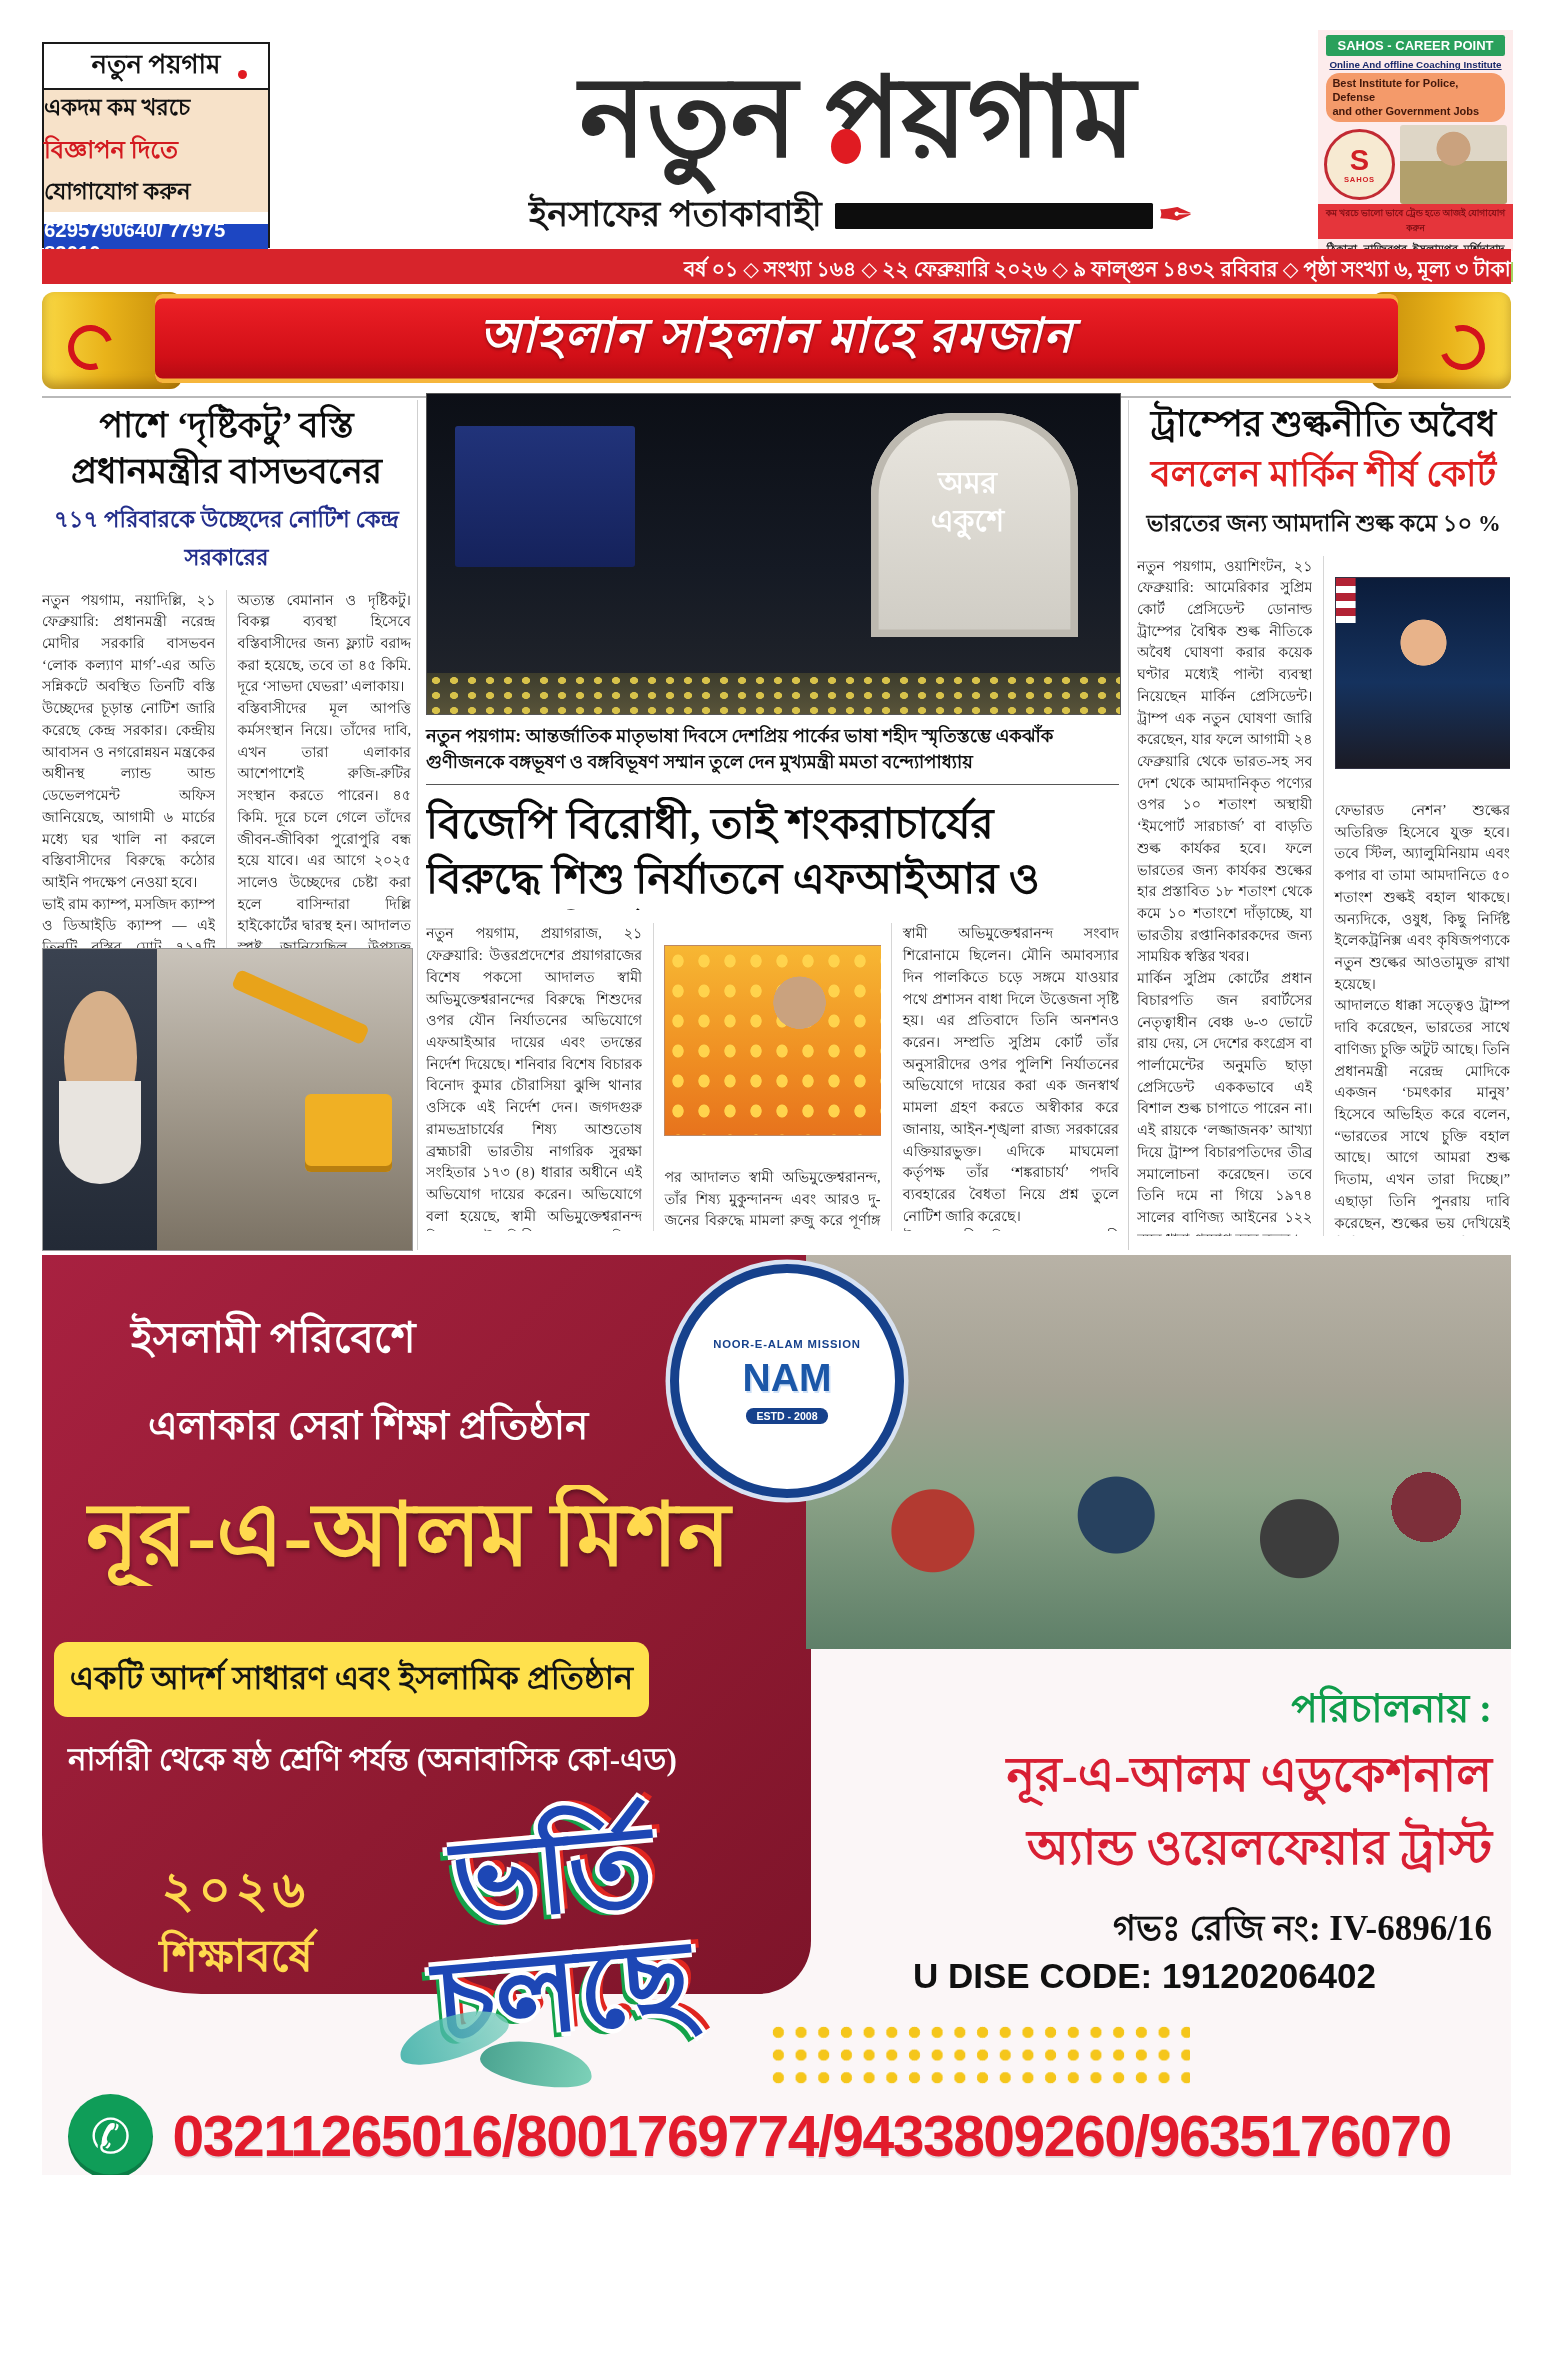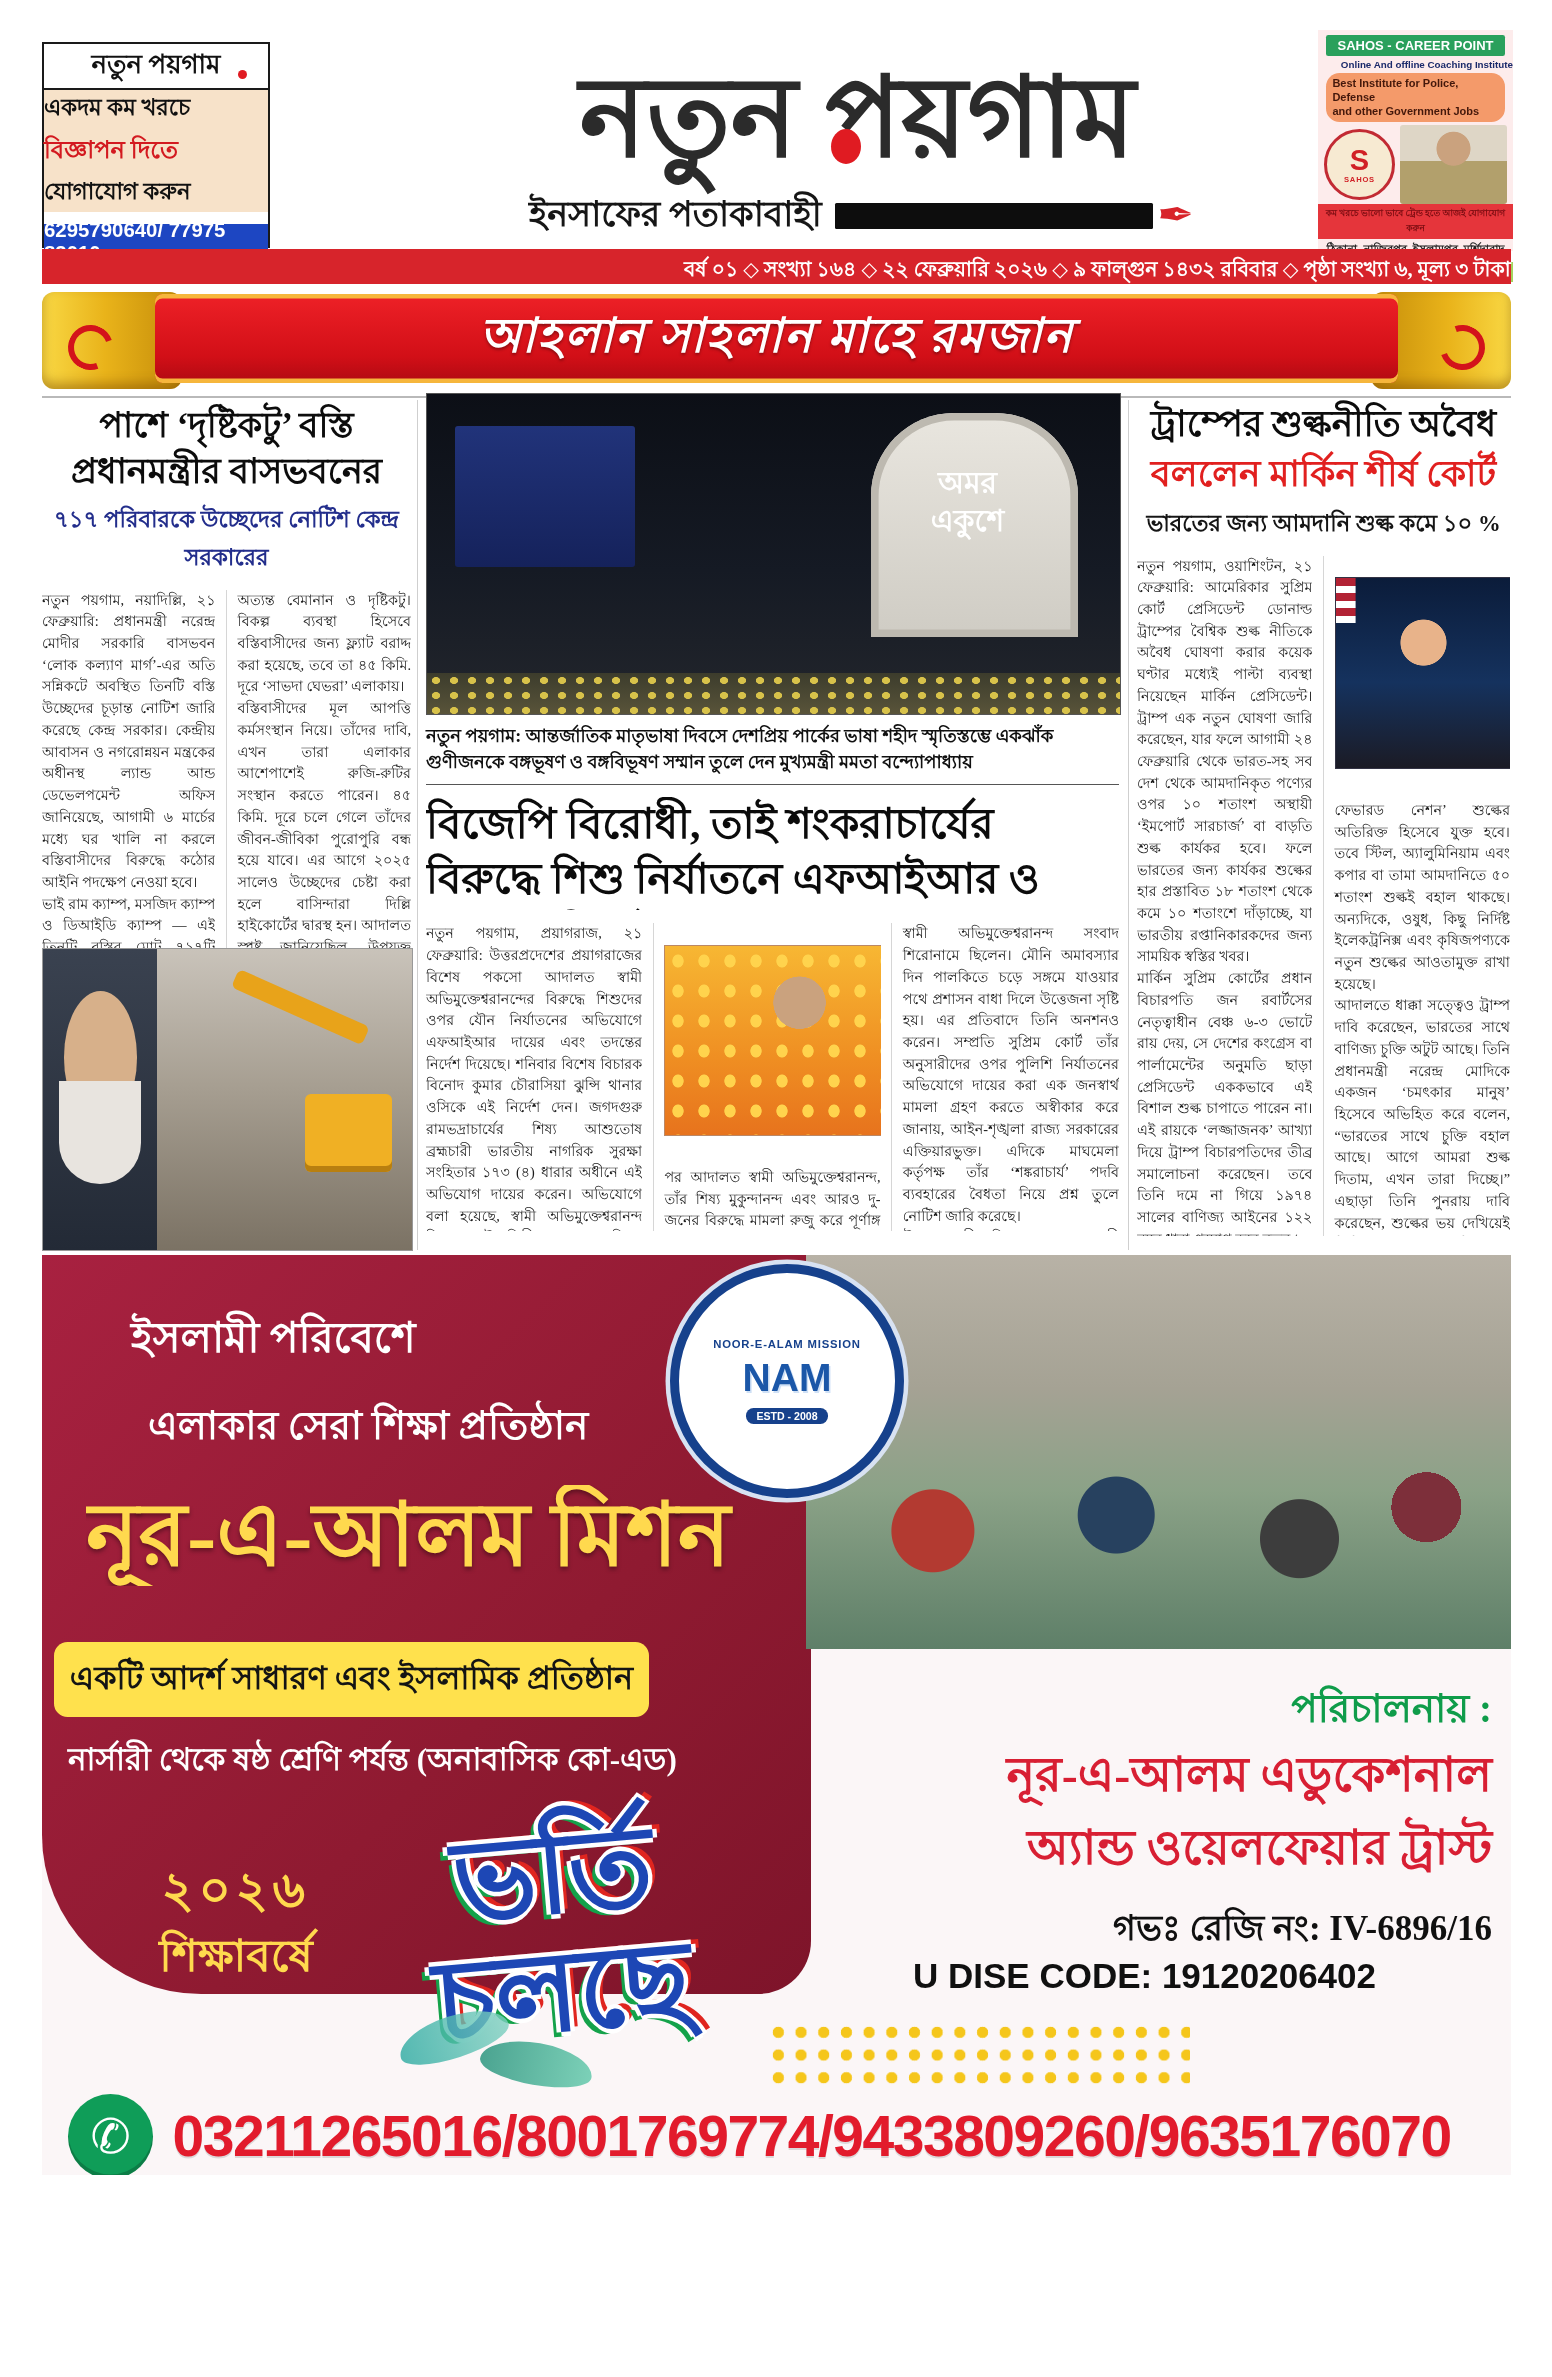--- a/index.html
+++ b/index.html
@@ -24,21 +24,21 @@
   .masthead-reddot{position:absolute;left:47%;top:82px;width:30px;height:35px;border-radius:50%;background:#e01b22;}
   .tagline-row{left:529px;top:195px;width:665px;height:42px;display:flex;align-items:center;}
   .tagline{font-size:35px;font-weight:900;color:#161616;white-space:nowrap;}
   .tagline-bar{flex:1;height:26px;background:#0d0d0d;margin-left:13.6px;border-radius:1.5px;}
   .nib-icon{font-size:44px;color:#d8232a;margin-left:4.5px;transform:rotate(0deg);line-height:1;}
 
   
   .sahos{left:1318px;top:30px;width:195px;height:221px;background:#fdecec;font-family:"Liberation Sans",sans-serif;
          display:flex;flex-direction:column;}
   .sa-title{margin:5.3px 7.6px 1.5px;background:#2aa05c;color:#fff;font-weight:800;font-size:13px;text-align:center;padding:3px 0;border-radius:2.3px;}
-  .sa-sub{color:#1b2a6b;font-weight:800;font-size:9.8px;text-align:right;margin-top:1.5px;}
+  .sa-sub{color:#1b2a6b;font-weight:800;font-size:9.8px;text-align:center;margin-top:1.5px;text-decoration:underline;}
   .sa-pill{margin:3px 7.6px;background:#f49a6a;border-radius:13.6px;color:#44180b;font-weight:800;font-size:11px;padding:3.8px 6.8px;line-height:1.25;}
   .sa-mid{flex:1;display:flex;align-items:center;padding:0 6px;gap:4.5px;}
   .sa-logo{width:65px;height:65px;border-radius:50%;border:3.8px solid #c22a33;background:#f7ead2;
            display:flex;flex-direction:column;align-items:center;justify-content:center;}
   .sa-logo-s{color:#d12026;font-weight:900;font-size:29px;line-height:1;}
   .sa-logo-t{color:#d12026;font-weight:800;font-size:7.6px;letter-spacing:0.8px;}
   .sa-photo{flex:1;height:79px;border-radius:3px;
       background:radial-gradient(circle at 50% 30%,#caa27e 0 16.6px,transparent 17.4px),
                  linear-gradient(180deg,#ded6c6 0 45%,#b2a06c 45% 100%);}
   .sa-red{background:#e5353b;color:#7d0d12;font-weight:800;font-size:9px;text-align:center;padding:2.3px 1.5px;

